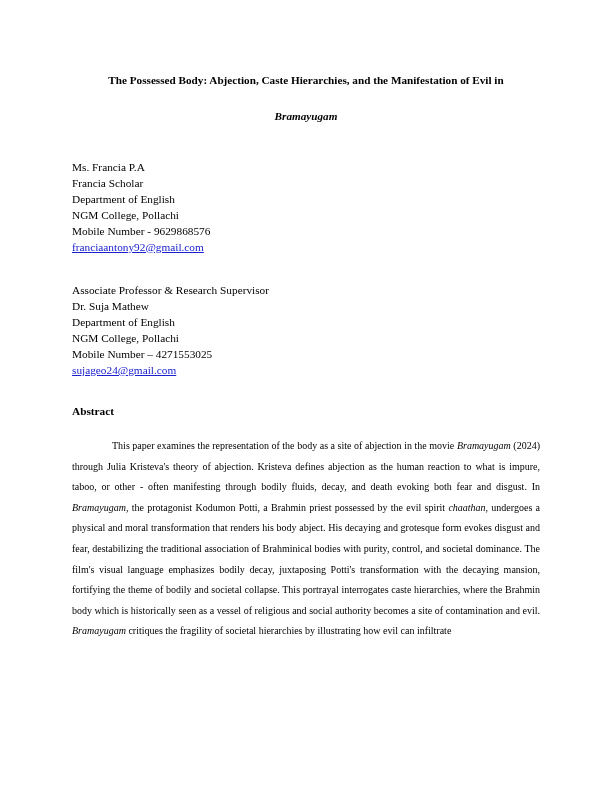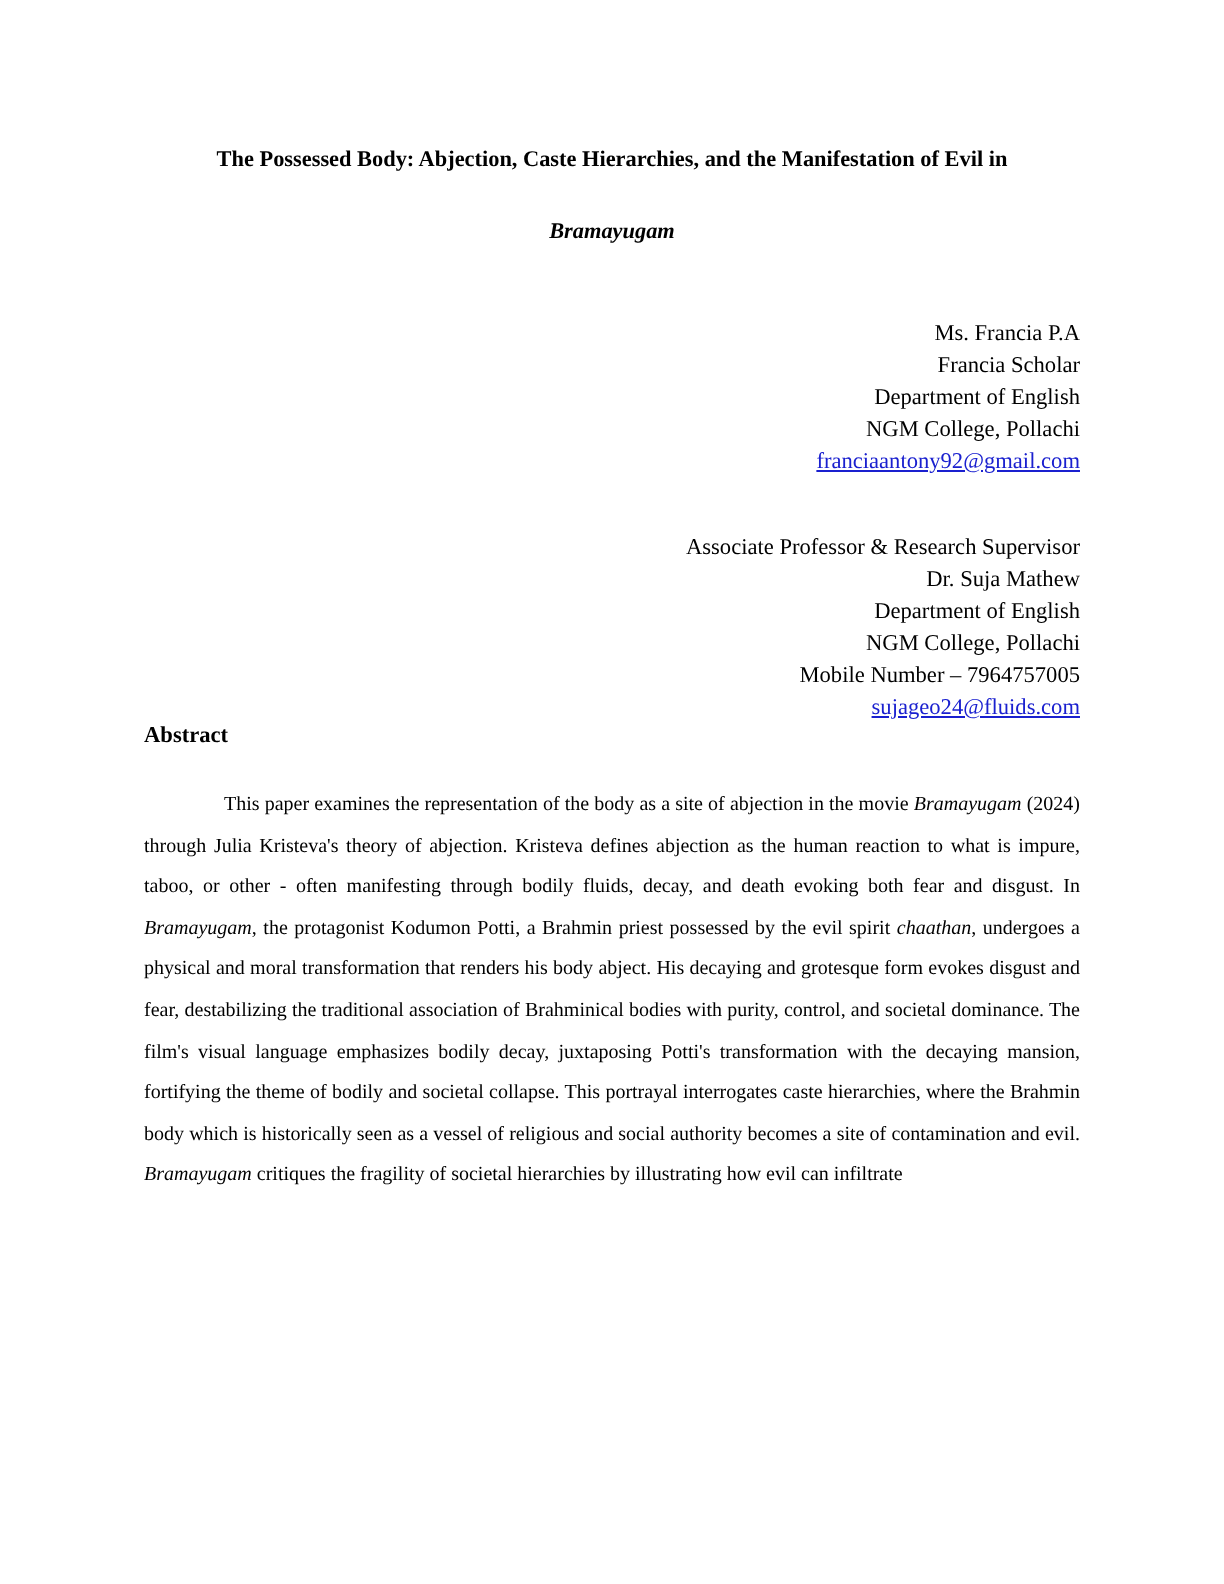--- a/index.html
+++ b/index.html
@@ -31,35 +31,36 @@
     display: block;
     margin-top: 14px;
   }
   .title-line2 {
     display: block;
     margin-top: 19px;
     font-style: italic;
   }
   .authors {
     margin-top: 34px;
-    text-align: right;
+    text-align: left;
     font-size: 11.3px;
     line-height: 1.42;
   }
   .author-block + .author-block {
     margin-top: 27px;
   }
   .author-line {
     display: block;
   }
   .email {
     color: #1a20cf;
     text-decoration: underline;
   }
   .abstract-heading {
+    margin-top: 27px;
     font-weight: bold;
     font-size: 11.3px;
     text-align: left;
   }
   .abstract-body {
     margin-top: 19px;
     font-size: 10px;
     line-height: 2.06;
     text-align: justify;
     text-indent: 40px;
@@ -78,30 +79,31 @@
     <span class="title-line2">Bramayugam</span>
   </div>
 
   <div class="authors">
 
     <div class="author-block">
       <span class="author-line">Ms. Francia P.A</span>
       <span class="author-line">Francia Scholar</span>
       <span class="author-line">Department of English</span>
       <span class="author-line">NGM College, Pollachi</span>
+      <span class="author-line">Mobile Number - 9629868576</span>
       <span class="author-line email">franciaantony92@gmail.com</span>
     </div>
 
     <div class="author-block">
       <span class="author-line">Associate Professor &amp; Research Supervisor</span>
       <span class="author-line">Dr. Suja Mathew</span>
       <span class="author-line">Department of English</span>
       <span class="author-line">NGM College, Pollachi</span>
-      <span class="author-line">Mobile Number – 7964757005</span>
-      <span class="author-line email">sujageo24@fluids.com</span>
+      <span class="author-line">Mobile Number – 4271553025</span>
+      <span class="author-line email">sujageo24@gmail.com</span>
     </div>
 
   </div>
 
   <div class="abstract-heading">Abstract</div>
 
   <p class="abstract-body">
     <span>This paper examines the representation of the body as a site of abjection in the movie </span><i>Bramayugam</i><span> (2024) through Julia Kristeva's theory of abjection. Kristeva defines abjection as the human reaction to what is impure, taboo, or other - often manifesting through bodily fluids, decay, and death evoking both fear and disgust. In </span><i>Bramayugam</i><span>, the protagonist Kodumon Potti, a Brahmin priest possessed by the evil spirit </span><i>chaathan</i><span>, undergoes a physical and moral transformation that renders his body abject. His decaying and grotesque form evokes disgust and fear, destabilizing the traditional association of Brahminical bodies with purity, control, and societal dominance. The film's visual language emphasizes bodily decay, juxtaposing Potti's transformation with the decaying mansion, fortifying the theme of bodily and societal collapse. This portrayal interrogates caste hierarchies, where the Brahmin body which is historically seen as a vessel of religious and social authority becomes a site of contamination and evil. </span><i>Bramayugam</i><span> critiques the fragility of societal hierarchies by illustrating how evil can infiltrate</span>
   </p>
 

